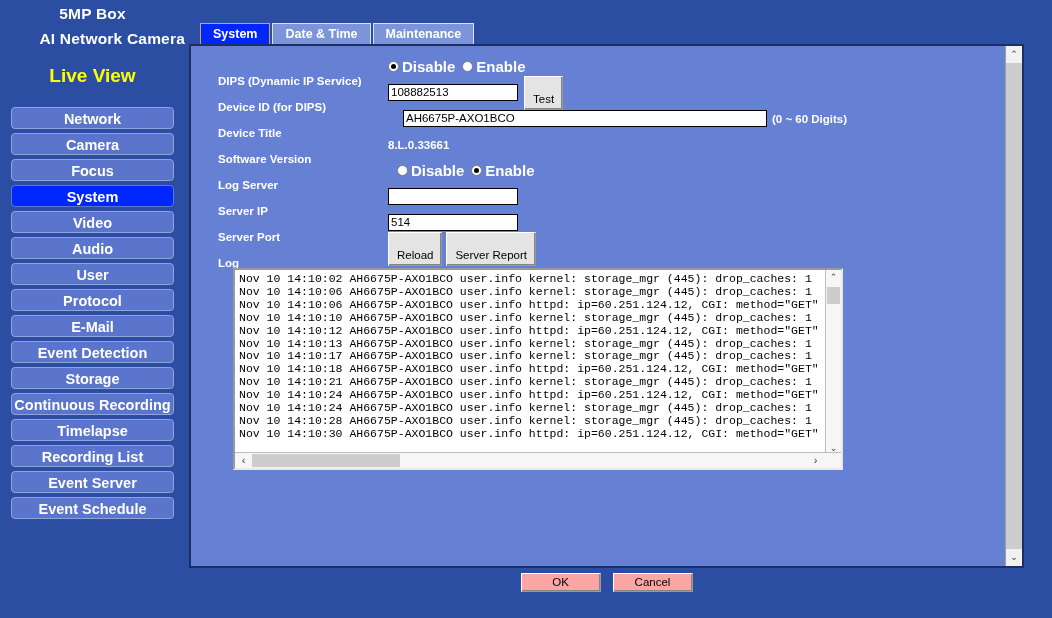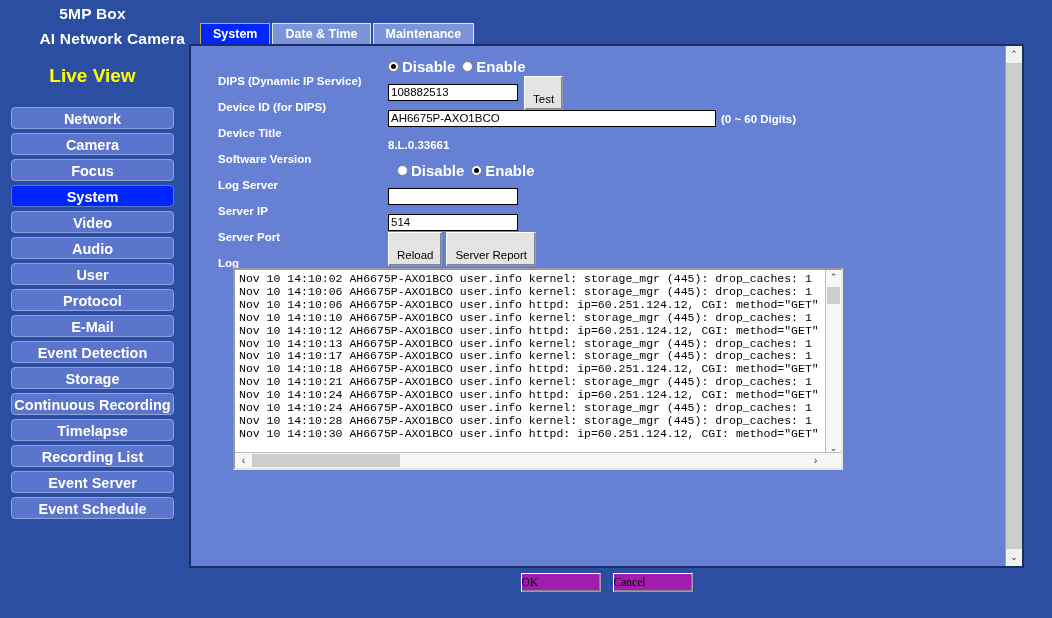--- a/index.html
+++ b/index.html
@@ -292,29 +292,30 @@
     left: 189px;
     top: 573px;
     width: 835px;
     display: flex;
     justify-content: center;
     gap: 12px;
   }
   .foot-btn {
     width: 80px;
     height: 19px;
-    background: #a21caf;
+    background: #fca5a5;
     border: 1px solid #9a9a9a;
     border-top-color: #ffffff;
     border-left-color: #ffffff;
     box-shadow: inset -1px -1px 0 #848484;
     font-size: 11.5px;
-    font-family: Liberation Serif, serif;
+    font-family: Liberation Sans, sans-serif;
     font-weight: normal;
     color: #000000;
+    text-align: center;
     line-height: 17px;
     box-sizing: border-box;
     cursor: default;
   }
 </style>
 </head>
 <body>
 
 <div id="sidebar">
   <div class="brand-line" id="brand1">5MP Box</div>
@@ -367,21 +368,21 @@
       <div class="row-label">Device ID (for DIPS)</div>
       <div class="row-ctl">
         <input class="txtin" style="width: 130px;" value="108882513">
         <button class="btn" style="margin-left:6px">Test</button>
       </div>
     </div>
 
     <div class="row">
       <div class="row-label">Device Title</div>
       <div class="row-ctl">
-        <input class="txtin" style="width: 328px;" value="AH6675P-AXO1BCO">
+        <input class="txtin" style="width: 364px; margin-left: 15px;" value="AH6675P-AXO1BCO">
         <span class="hint">(0 ~ 60 Digits)</span>
       </div>
     </div>
 
     <div class="row">
       <div class="row-label">Software Version</div>
       <div class="row-ctl">
         <span class="plain-val">8.L.0.33661</span>
       </div>
     </div>

